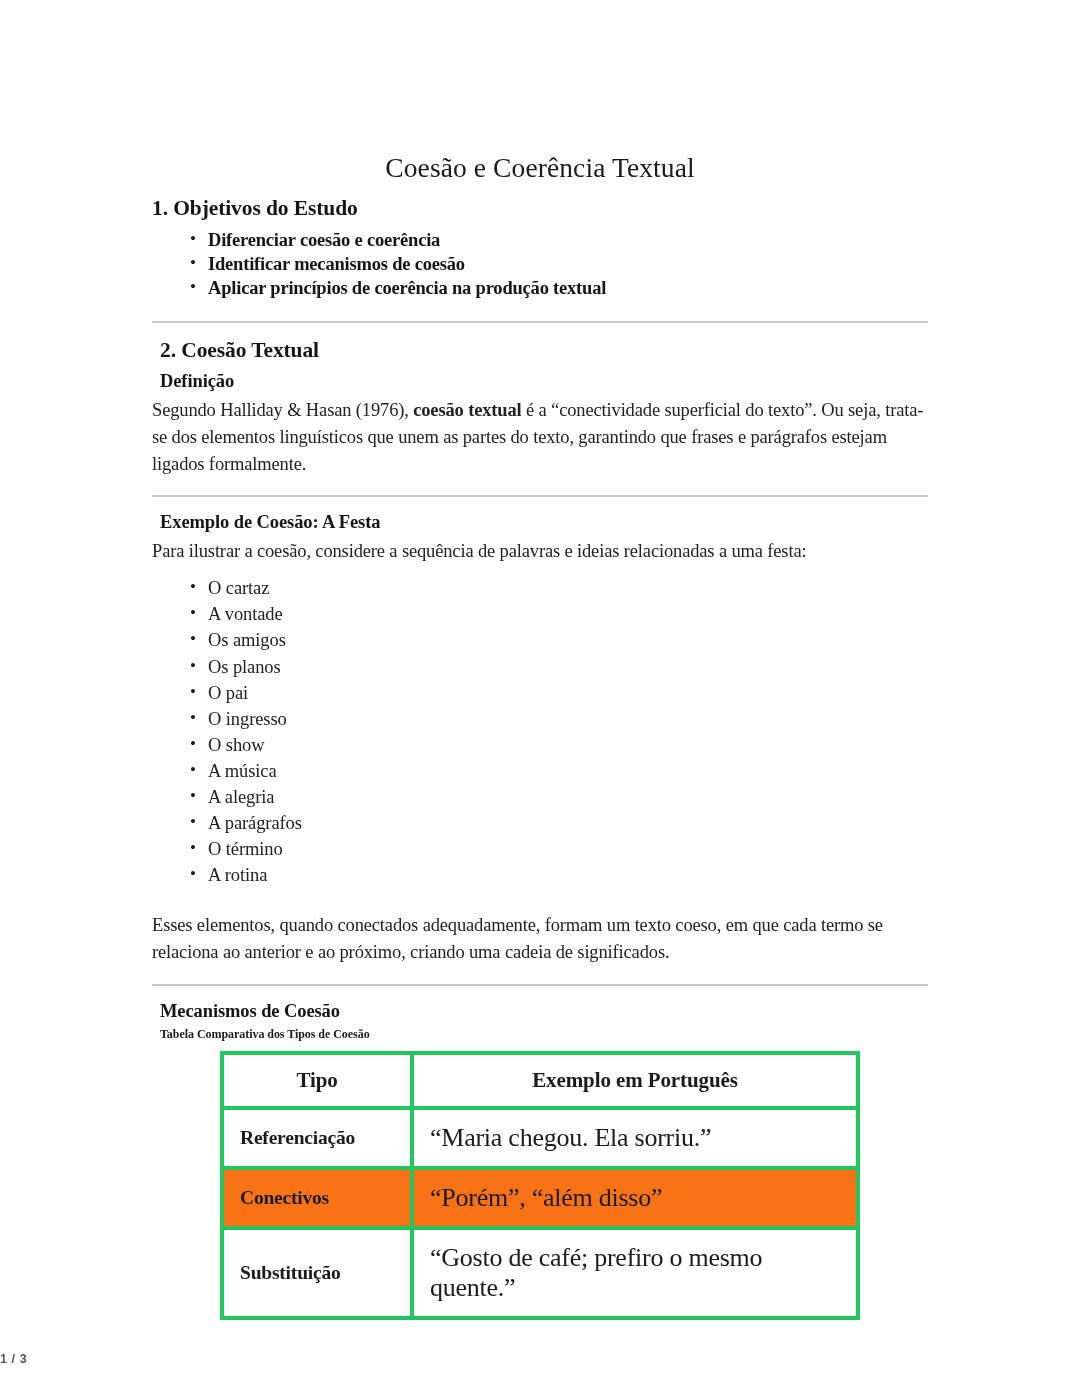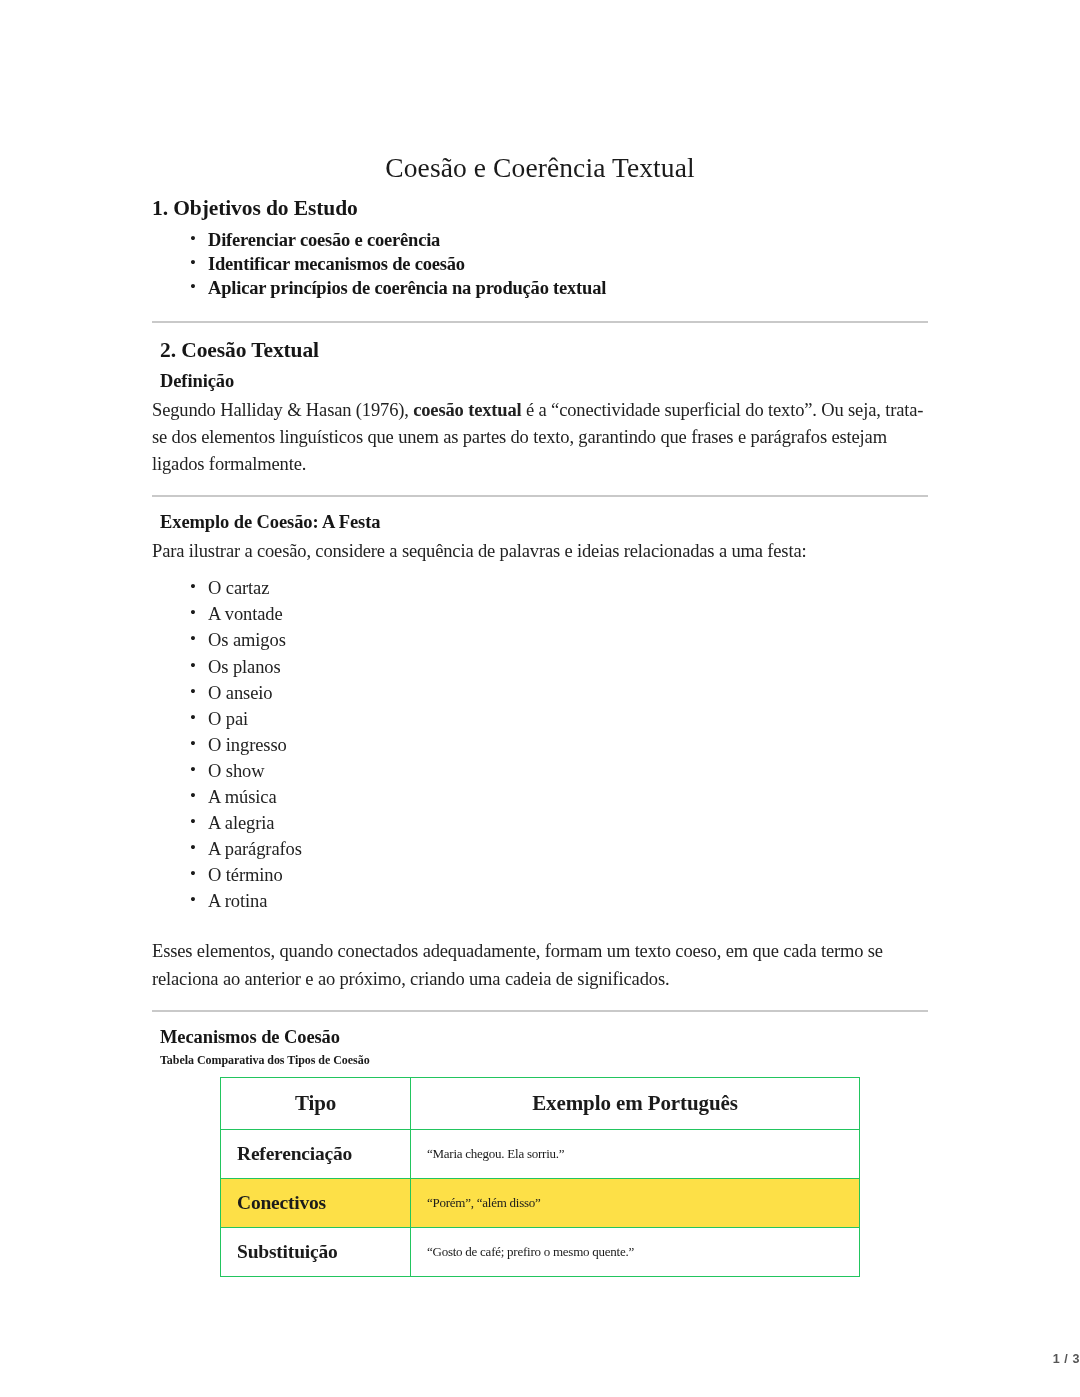--- a/index.html
+++ b/index.html
@@ -125,21 +125,21 @@
     padding-left: 68px;
   }
   table.cohesion {
     border-collapse: collapse;
     width: 640px;
     table-layout: fixed;
     font-size: 18.5px;
   }
   table.cohesion th,
   table.cohesion td {
-    border: 1px solid #22c55e;
+    border: 4px solid #22c55e;
     padding: 13px 16px;
     vertical-align: middle;
     color: #1b1b1b;
   }
   table.cohesion col.c-type { width: 190px; }
   table.cohesion th {
     text-align: center;
     font-size: 21px;
     font-weight: 700;
     padding-top: 13px;
@@ -149,32 +149,32 @@
   }
   table.cohesion td.type {
     font-weight: 700;
     text-align: left;
     font-size: 19.5px;
     letter-spacing: -0.2px;
   }
   table.cohesion td.example {
     font-weight: 400;
     text-align: left;
-    font-size: 13px;
+    font-size: 26px;
     letter-spacing: -0.25px;
   }
-  table.cohesion tr.zebra td { background: #fde047; }
+  table.cohesion tr.zebra td { background: #f97316; }
 
   
   .footer {
     position: absolute;
     left: 0;
     top: 1352px;
     width: 1080px;
-    text-align: right;
+    text-align: left;
     font-size: 12.5px;
     font-weight: 700;
     color: #555555;
     letter-spacing: 0.6px;
     font-family: "Liberation Sans", sans-serif;
   }
 
   .gap-sm { height: 10px; }
   .gap-md { height: 15px; }
   .gap-lg { height: 20px; }
@@ -209,21 +209,20 @@
 
     <h3 class="h-sub indent">Exemplo de Coesão: A Festa</h3>
     <p class="body">Para ilustrar a coesão, considere a sequência de palavras e ideias relacionadas a uma festa:</p>
 
     <div class="gap-sm"></div>
     <ul class="list spaced">
       <li>O cartaz</li>
       <li>A vontade</li>
       <li>Os amigos</li>
       <li>Os planos</li>
-      <li>O anseio</li>
       <li>O pai</li>
       <li>O ingresso</li>
       <li>O show</li>
       <li>A música</li>
       <li>A alegria</li>
       <li>A parágrafos</li>
       <li>O término</li>
       <li>A rotina</li>
     </ul>
 

